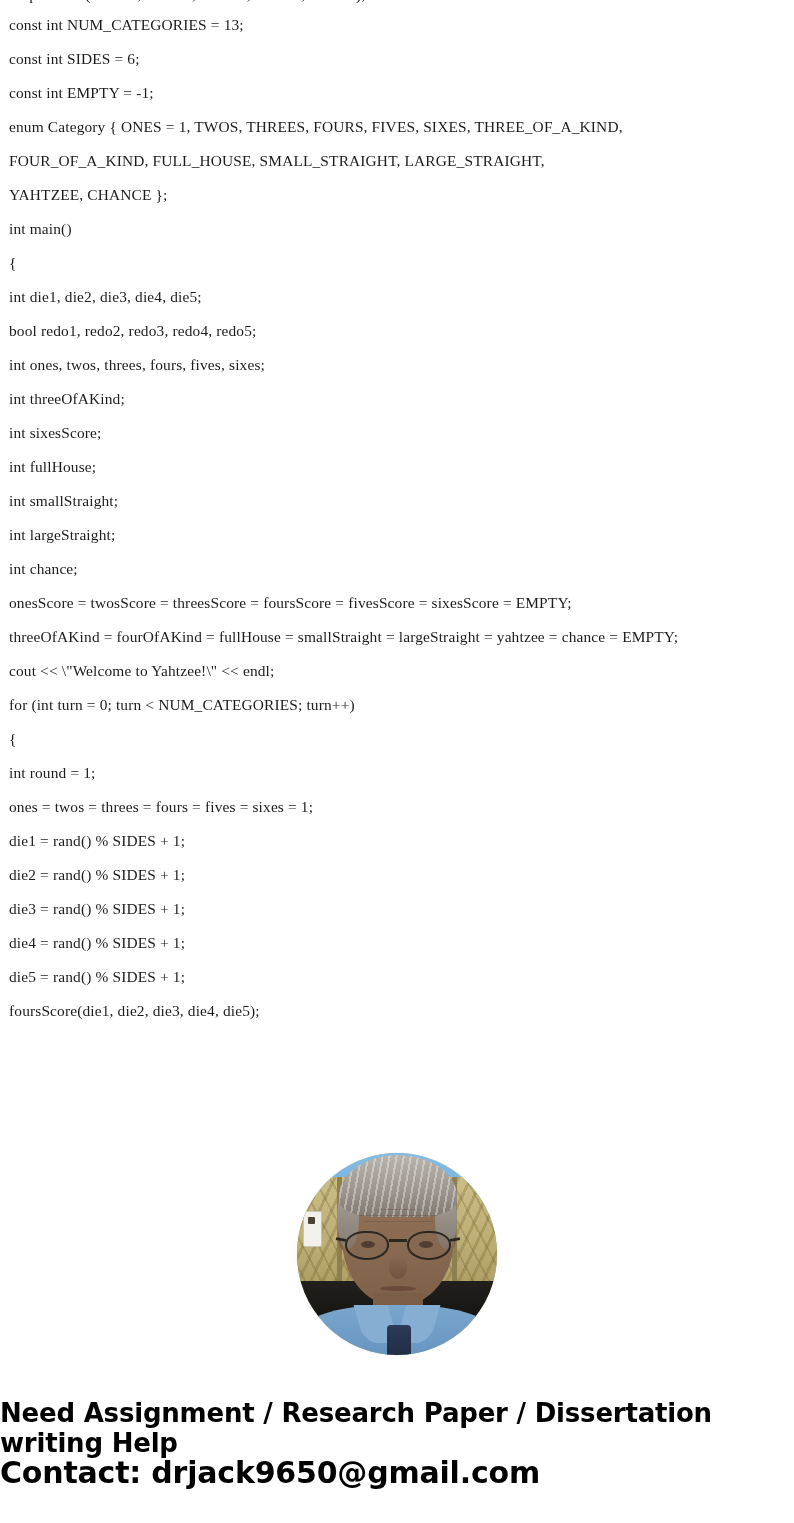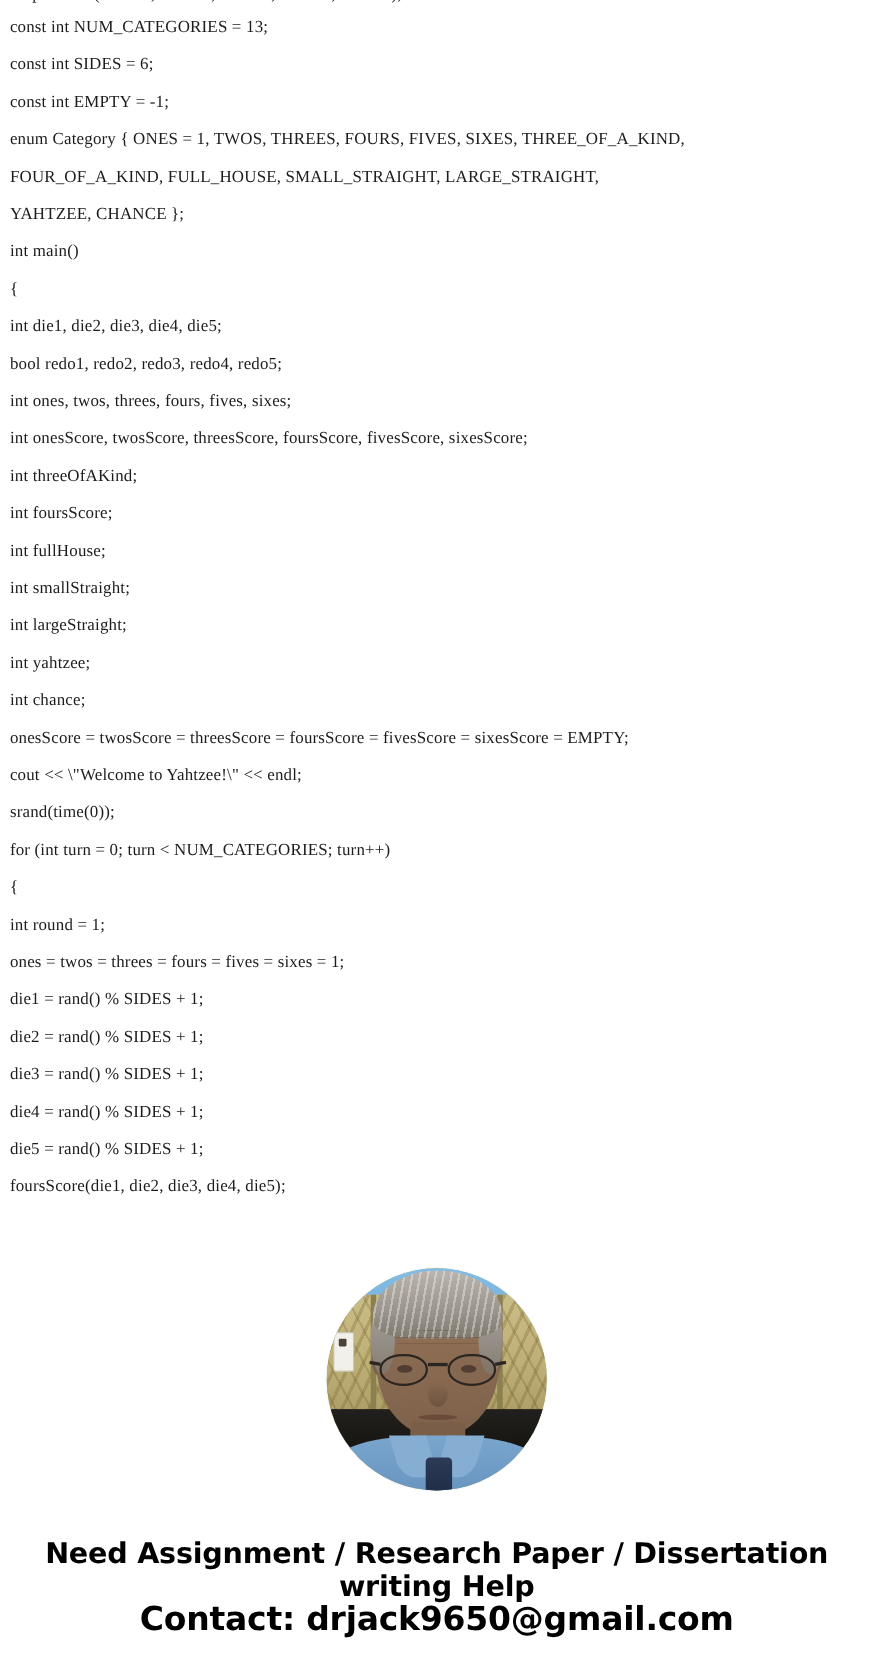--- a/index.html
+++ b/index.html
@@ -272,21 +272,21 @@
     background: linear-gradient(180deg, #2c3a57 0%, #1f2b43 100%);
     border-radius: 4px 4px 0 0;
   }
 
   
   .footer {
     position: absolute;
     top: 1398px;
     left: 0;
     width: 794px;
-    text-align: center;
+    text-align: left;
     font-family: "DejaVu Sans", "Liberation Sans", sans-serif;
     font-weight: 700;
     color: #000000;
   }
   .footer-line1 {
     font-size: 26px;
     line-height: 30px;
     letter-spacing: -0.2px;
   }
   .footer-line2 {
@@ -310,31 +310,29 @@
   <div class="code-line">const int SIDES = 6;</div>
   <div class="code-line">const int EMPTY = -1;</div>
   <div class="code-line">enum Category { ONES = 1, TWOS, THREES, FOURS, FIVES, SIXES, THREE_OF_A_KIND,</div>
   <div class="code-line">FOUR_OF_A_KIND, FULL_HOUSE, SMALL_STRAIGHT, LARGE_STRAIGHT,</div>
   <div class="code-line">YAHTZEE, CHANCE };</div>
   <div class="code-line">int main()</div>
   <div class="code-line">{</div>
   <div class="code-line">int die1, die2, die3, die4, die5;</div>
   <div class="code-line">bool redo1, redo2, redo3, redo4, redo5;</div>
   <div class="code-line">int ones, twos, threes, fours, fives, sixes;</div>
-  <div class="code-line">int onesScore, twosScore, threesScore, foursScore, fivesScore, sixesScore;</div>
   <div class="code-line">int threeOfAKind;</div>
-  <div class="code-line">int foursScore;</div>
+  <div class="code-line">int sixesScore;</div>
   <div class="code-line">int fullHouse;</div>
   <div class="code-line">int smallStraight;</div>
   <div class="code-line">int largeStraight;</div>
-  <div class="code-line">int yahtzee;</div>
   <div class="code-line">int chance;</div>
   <div class="code-line">onesScore = twosScore = threesScore = foursScore = fivesScore = sixesScore = EMPTY;</div>
+  <div class="code-line">threeOfAKind = fourOfAKind = fullHouse = smallStraight = largeStraight = yahtzee = chance = EMPTY;</div>
   <div class="code-line">cout &lt;&lt; \"Welcome to Yahtzee!\" &lt;&lt; endl;</div>
-  <div class="code-line">srand(time(0));</div>
   <div class="code-line">for (int turn = 0; turn &lt; NUM_CATEGORIES; turn++)</div>
   <div class="code-line">{</div>
   <div class="code-line">int round = 1;</div>
   <div class="code-line">ones = twos = threes = fours = fives = sixes = 1;</div>
   <div class="code-line">die1 = rand() % SIDES + 1;</div>
   <div class="code-line">die2 = rand() % SIDES + 1;</div>
   <div class="code-line">die3 = rand() % SIDES + 1;</div>
   <div class="code-line">die4 = rand() % SIDES + 1;</div>
   <div class="code-line">die5 = rand() % SIDES + 1;</div>
   <div class="code-line">foursScore(die1, die2, die3, die4, die5);</div>

